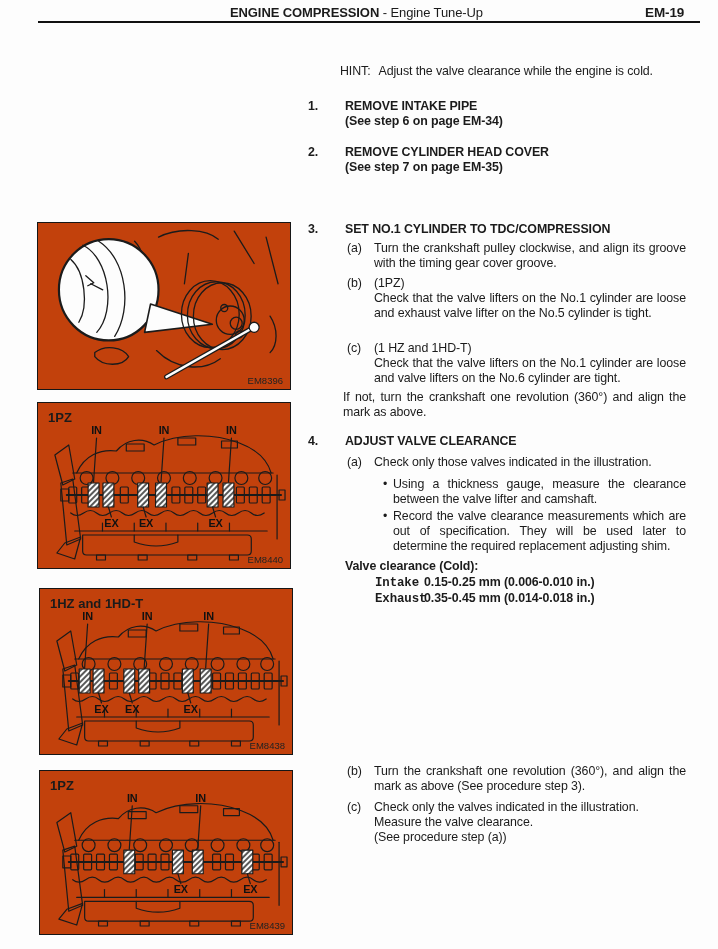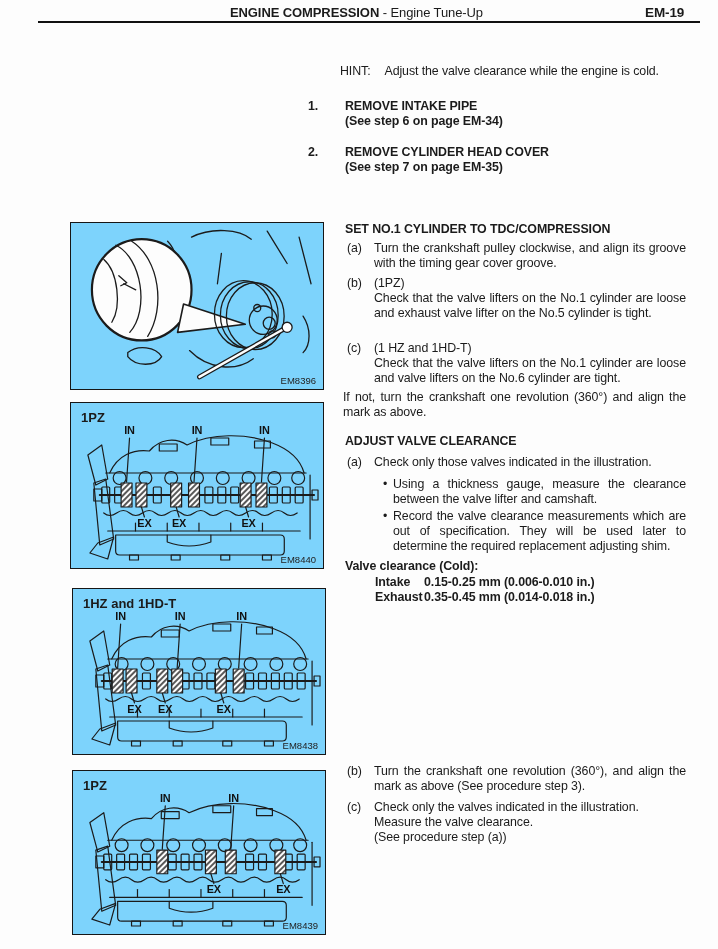--- a/index.html
+++ b/index.html
@@ -8,34 +8,34 @@
         margin:0 auto;letter-spacing:-0.1px;}
   .b{font-weight:bold;}
   .just{text-align:justify;text-align-last:left;}
   
   .hdr-rule{position:absolute;left:38px;top:21px;width:662px;height:2px;background:#111;}
   .hdr-title{position:absolute;left:230px;top:5px;font-size:13px;}
   .hdr-page{position:absolute;left:645px;top:5px;font-size:13.5px;}
   
   .doc-title{position:absolute;left:313px;top:36px;font-size:17.5px;letter-spacing:0;}
   .hint{position:absolute;left:340px;top:64px;font-size:12.4px;}
-  .hint .hint-label{margin-right:14px;}
+  .hint .hint-label{margin-right:8px;}
   
   .step-num{position:absolute;left:308px;font-size:12.4px;line-height:15px;font-weight:bold;}
   .step-heading{position:absolute;left:345px;width:345px;font-size:12.4px;line-height:15px;font-weight:bold;}
   .sub-label{position:absolute;left:347px;font-size:12.4px;line-height:15px;}
   .sub-text{position:absolute;left:374px;width:312px;font-size:12.4px;line-height:15px;}
   .bullet-mark{position:absolute;left:383px;font-size:12.4px;line-height:15px;}
   .bullet-text{position:absolute;left:393px;width:293px;font-size:12.4px;line-height:15px;}
   .note{position:absolute;left:343px;width:343px;font-size:12.4px;line-height:15px;}
   .spec{position:absolute;left:345px;top:559px;font-size:12.4px;line-height:15.5px;font-weight:bold;}
   .spec-row{margin-left:30px;}
-  .spec-label{display:inline-block;width:49px;}
+  .spec-label{display:inline-block;width:49px;font-family:Liberation Mono, monospace;}
   
-  .fig{position:absolute;border:1.6px solid #161616;background:#7dd3fc;margin-left:33px;}
+  .fig{position:absolute;border:1.6px solid #161616;background:#c2410c;}
   .fig-caption{position:absolute;left:10px;top:7px;font-size:13px;font-weight:bold;letter-spacing:0;}
   .fig-code{position:absolute;right:7px;bottom:3px;font-size:9.5px;letter-spacing:0;color:#222;}
   .fig svg{position:absolute;left:1px;top:0;}
 </style>
 </head>
 <body>
 
 <div class="page">
 
   <div class="hdr-title">

